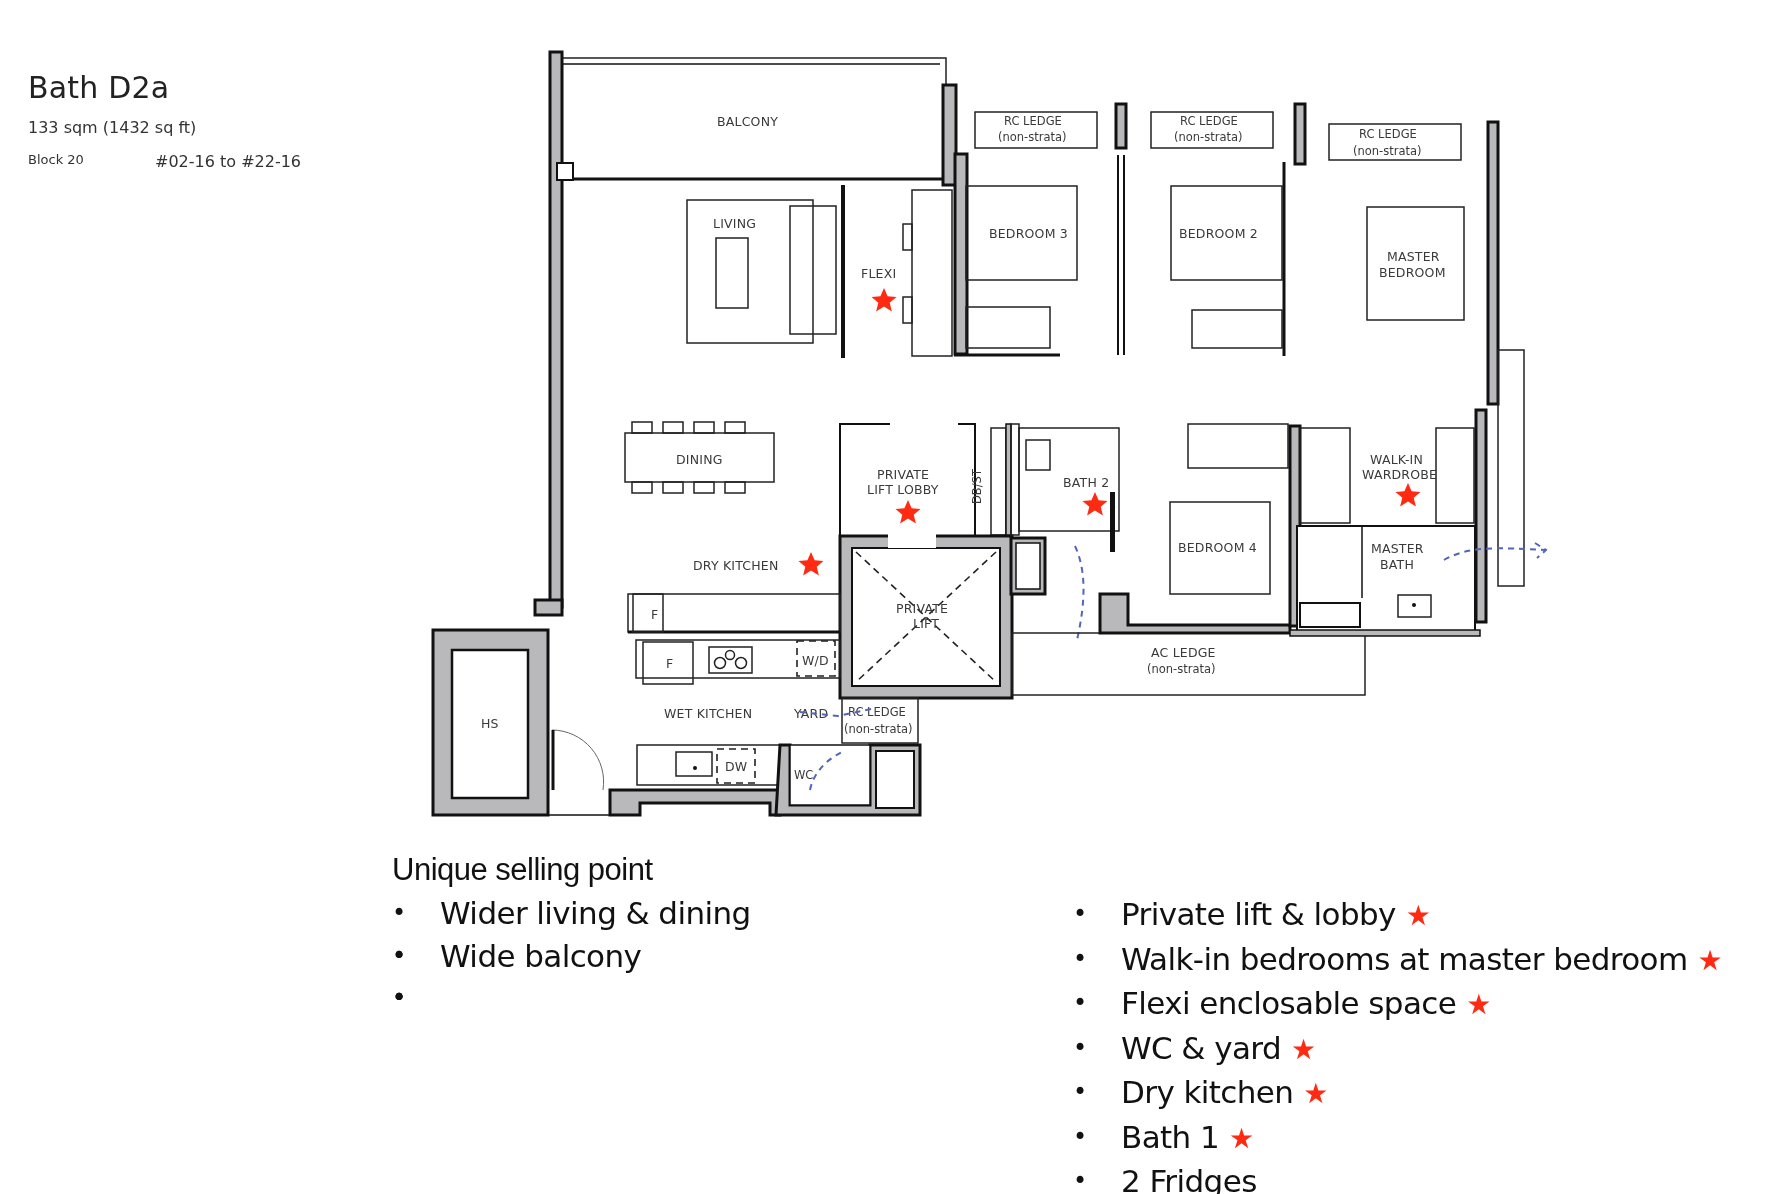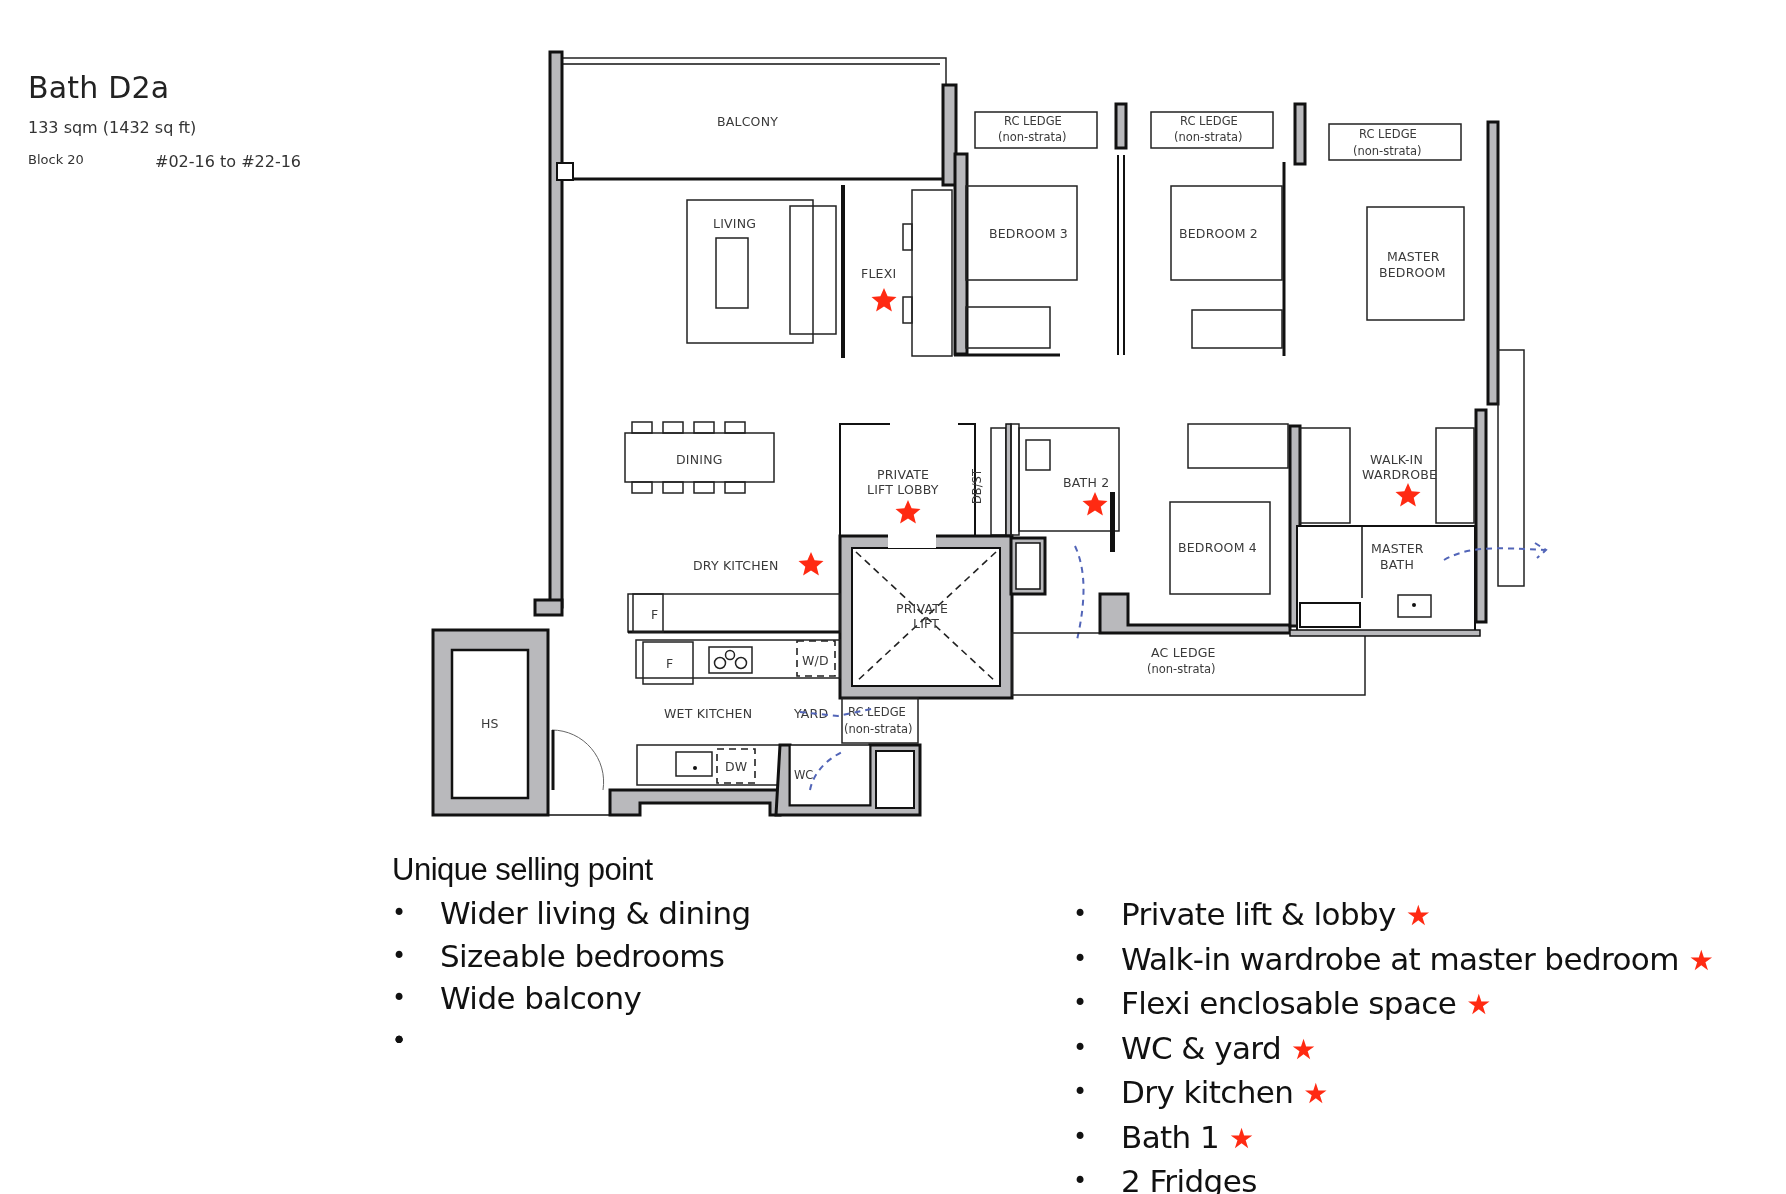--- a/index.html
+++ b/index.html
@@ -233,31 +233,31 @@
     <path d="M1535 543 L1546 550 L1537 558" class="blue" stroke-dasharray="none"></path>
   </g>
 
   <rect x="1290" y="630" width="190" height="6" fill="#b9b9bc" stroke="#111" stroke-width="1.5"></rect>
 </svg>
 
 <div id="usp" class="abs">
   <div id="usp-title">Unique selling point</div>
   <ul class="usp-list">
     <li><span class="bullet">•</span><span>Wider living &amp; dining</span></li>
-    <li><span class="bullet">•</span><span>Sizeable bedrooms</span></li>
+    <li><span class="bullet">•</span></li>
     <li><span class="bullet">•</span><span>Wide balcony</span></li>
     <li><span class="bullet">•</span></li>
     <li><span class="bullet">•</span></li>
     <li><span class="bullet">•</span></li>
   </ul>
 </div>
 
 <div id="usp-right" class="abs">
   <ul class="usp-list">
     <li><span class="bullet">•</span><span>Private lift &amp; lobby</span><span class="rstar">★</span></li>
-    <li><span class="bullet">•</span><span>Walk-in wardrobe at master bedroom</span><span class="rstar">★</span></li>
+    <li><span class="bullet">•</span><span>Walk-in bedrooms at master bedroom</span><span class="rstar">★</span></li>
     <li><span class="bullet">•</span><span>Flexi enclosable space</span><span class="rstar">★</span></li>
     <li><span class="bullet">•</span><span>WC &amp; yard</span><span class="rstar">★</span></li>
     <li><span class="bullet">•</span><span>Dry kitchen</span><span class="rstar">★</span></li>
     <li><span class="bullet">•</span><span>Bath 1</span><span class="rstar">★</span></li>
     <li><span class="bullet">•</span><span>2 Fridges</span><span class="rstar"></span></li>
   </ul>
 </div>
 
 </body></html>

